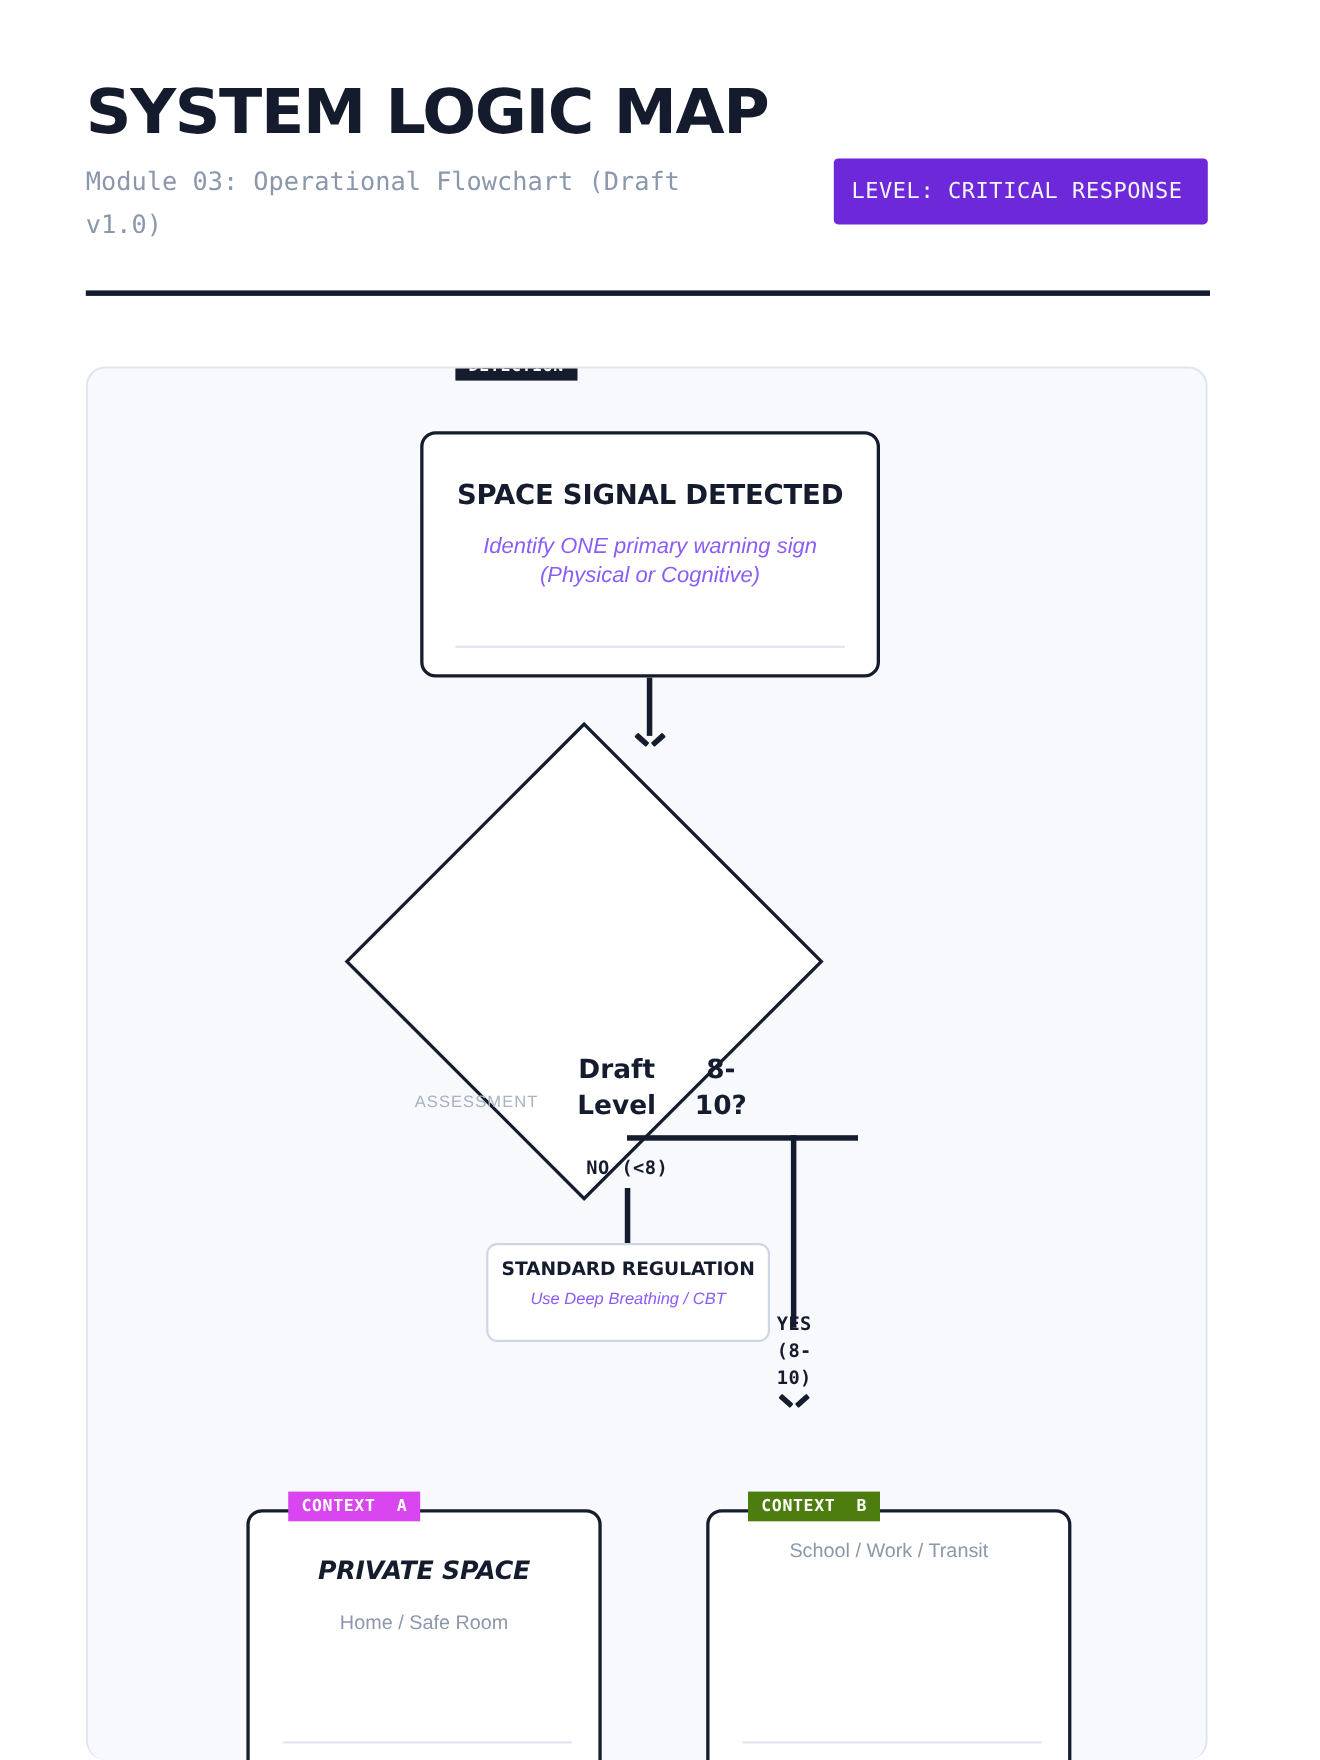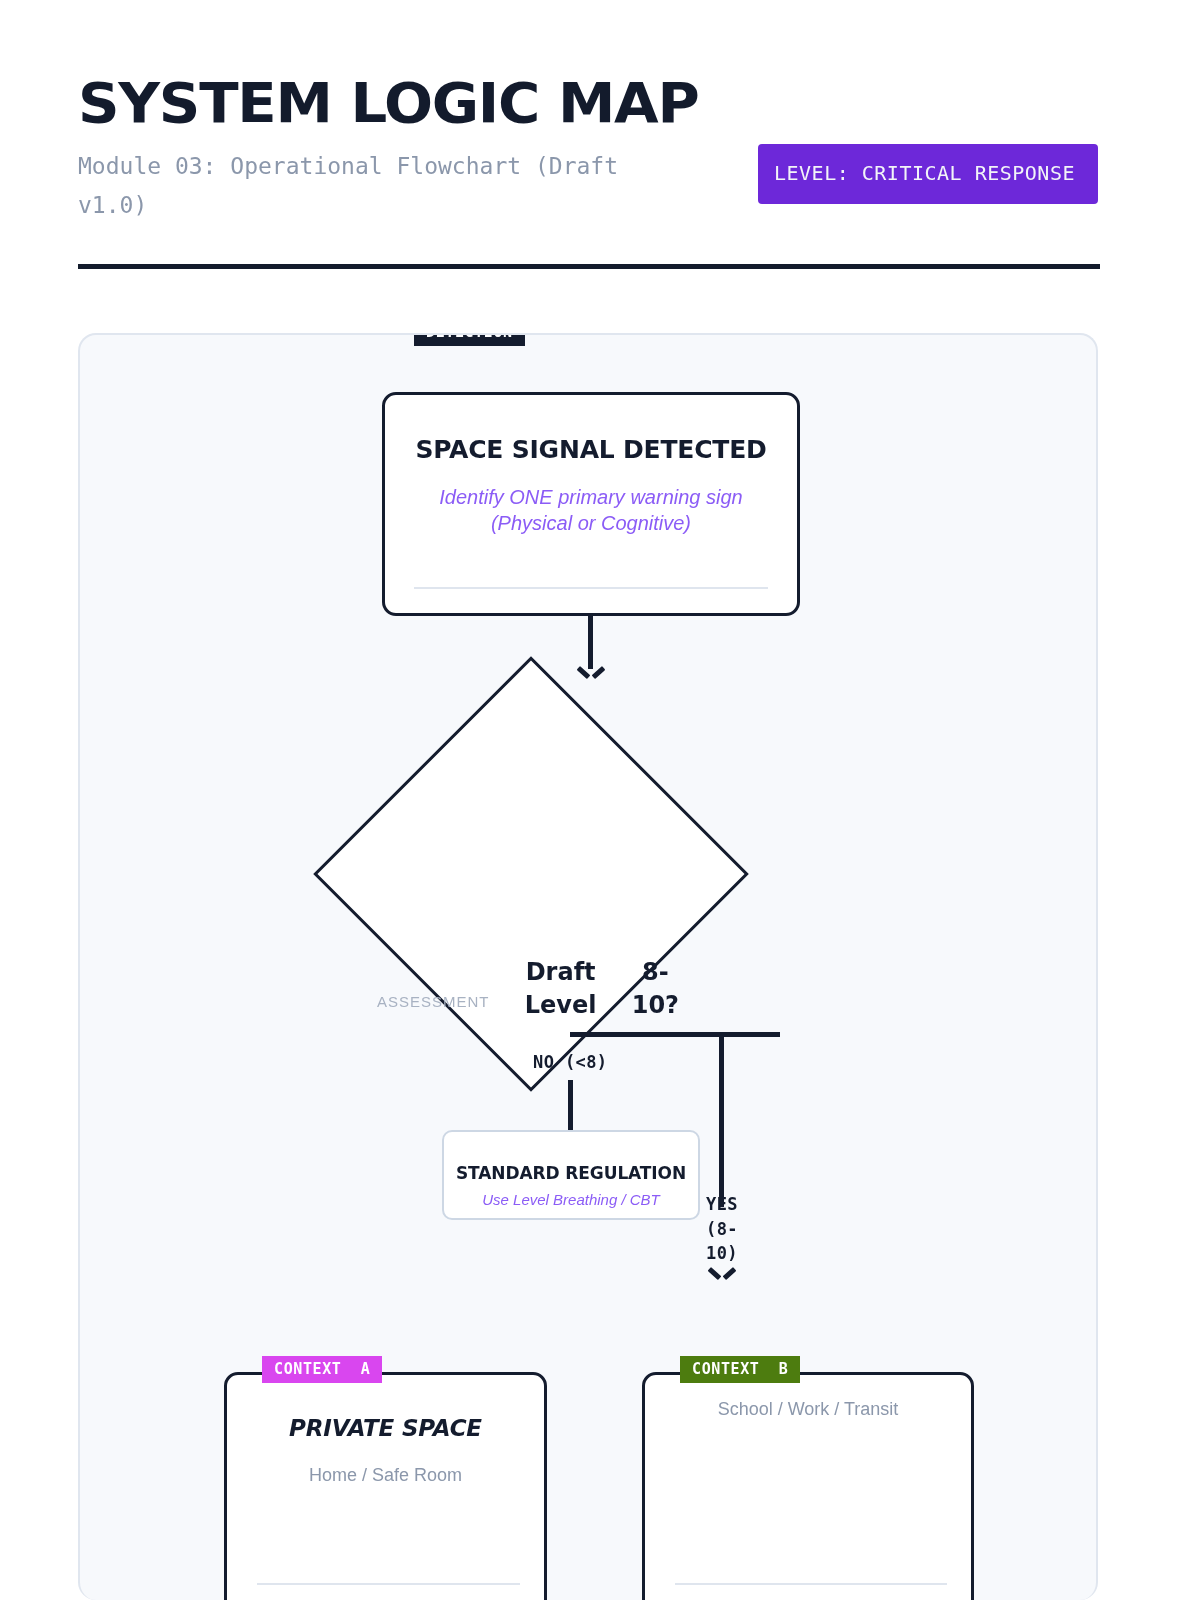--- a/index.html
+++ b/index.html
@@ -188,21 +188,21 @@
     white-space: pre;
   }
   .branch-label.wrap { white-space: normal; width: 38px; line-height: 1.45; text-align: right; }
 
   
   #card-standard {
     left: 362px; top: 795px; width: 258px; height: 90px;
     border: 2px solid #cdd7e4;
     border-radius: 10px;
   }
-  #card-standard .node-title { font-size: 17px; margin-top: 31px; letter-spacing: -0.1px; }
+  #card-standard .node-title { font-size: 17px; margin-top: 12px; letter-spacing: -0.1px; }
   #card-standard .node-sub { font-size: 15px; margin-top: 8px; }
 
   
   .ctx-card { top: 1037px; height: 300px; }
   #card-ctx-a { left: 144px; width: 323px; }
   #card-ctx-b { left: 562px; width: 332px; }
   .ctx-card .node-title {
     font-size: 23px; font-style: italic; margin-top: 40px; letter-spacing: -0.2px;
   }
   .ctx-card .node-sub {
@@ -244,21 +244,21 @@
   <div class="conn-h" style="left:490px; top:697px; width:210px;"></div>
   <div class="conn-v" style="left:639px; top:697px; height:175px;"></div>
   <div class="branch-label wrap" style="left:620px; top:857px;">YES (8-10)</div>
   <div class="chev" style="left:631px; top:932px;"></div>
 
   <div class="branch-label" style="left:453px; top:717px;">NO (&lt;8)</div>
   <div class="conn-v" style="left:488px; top:745px; height:52px;"></div>
 
   <div class="node" id="card-standard">
     <div class="node-title">STANDARD REGULATION</div>
-    <div class="node-sub">Use Level Breathing / CBT</div>
+    <div class="node-sub">Use Deep Breathing / CBT</div>
   </div>
 
   <div class="node-tag tag-teal" style="left:182px; top:1021px;">CONTEXT  A</div>
   <div class="node ctx-card" id="card-ctx-a">
     <div class="node-title">PRIVATE SPACE</div>
     <div class="node-sub">Home / Safe Room</div>
     <div class="writeline"></div>
   </div>
 
   <div class="node-tag tag-orange" style="left:600px; top:1021px;">CONTEXT  B</div>

